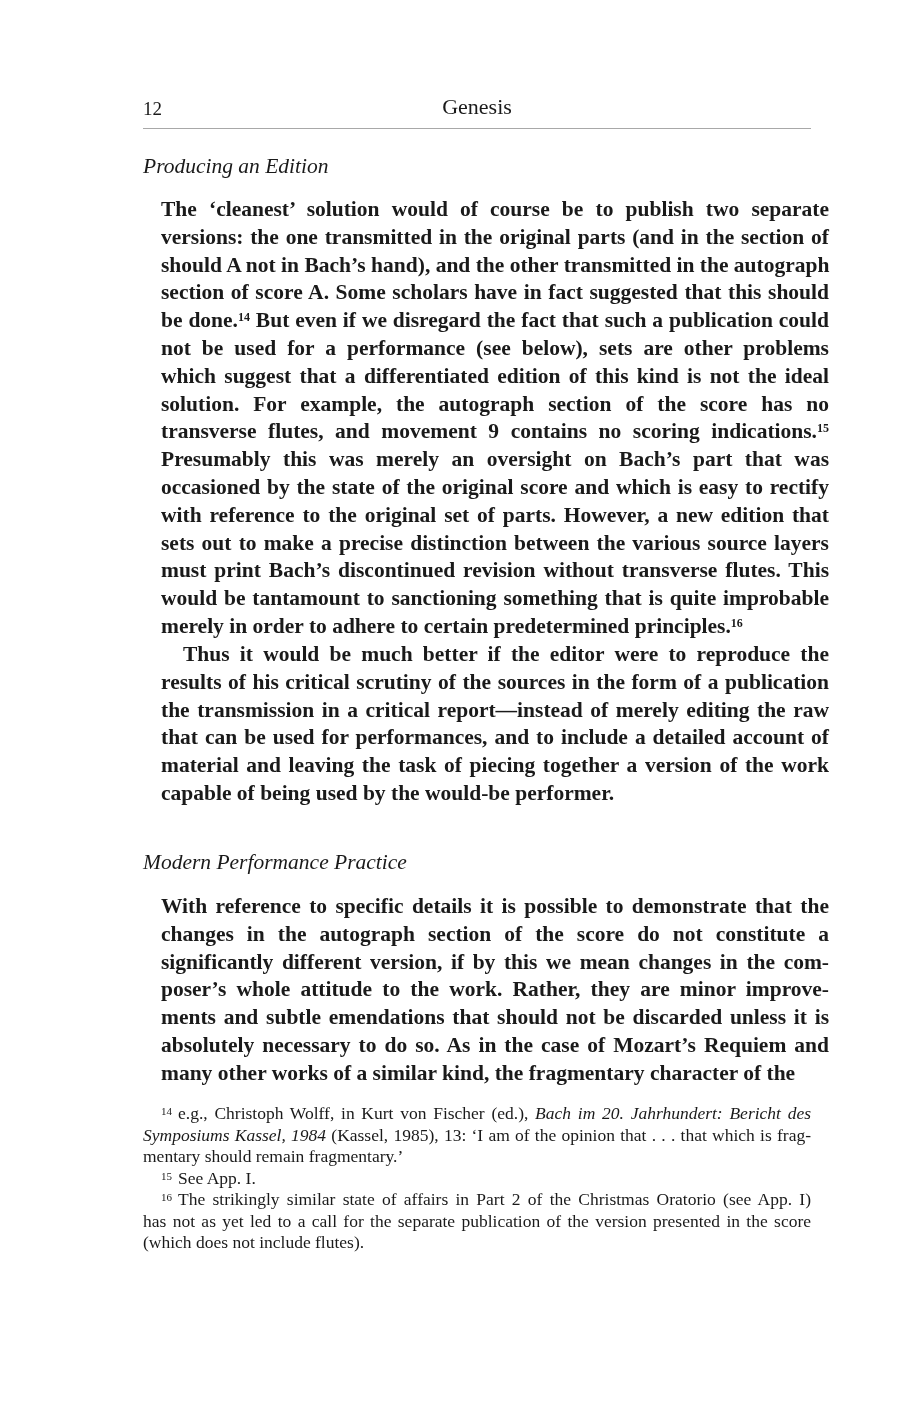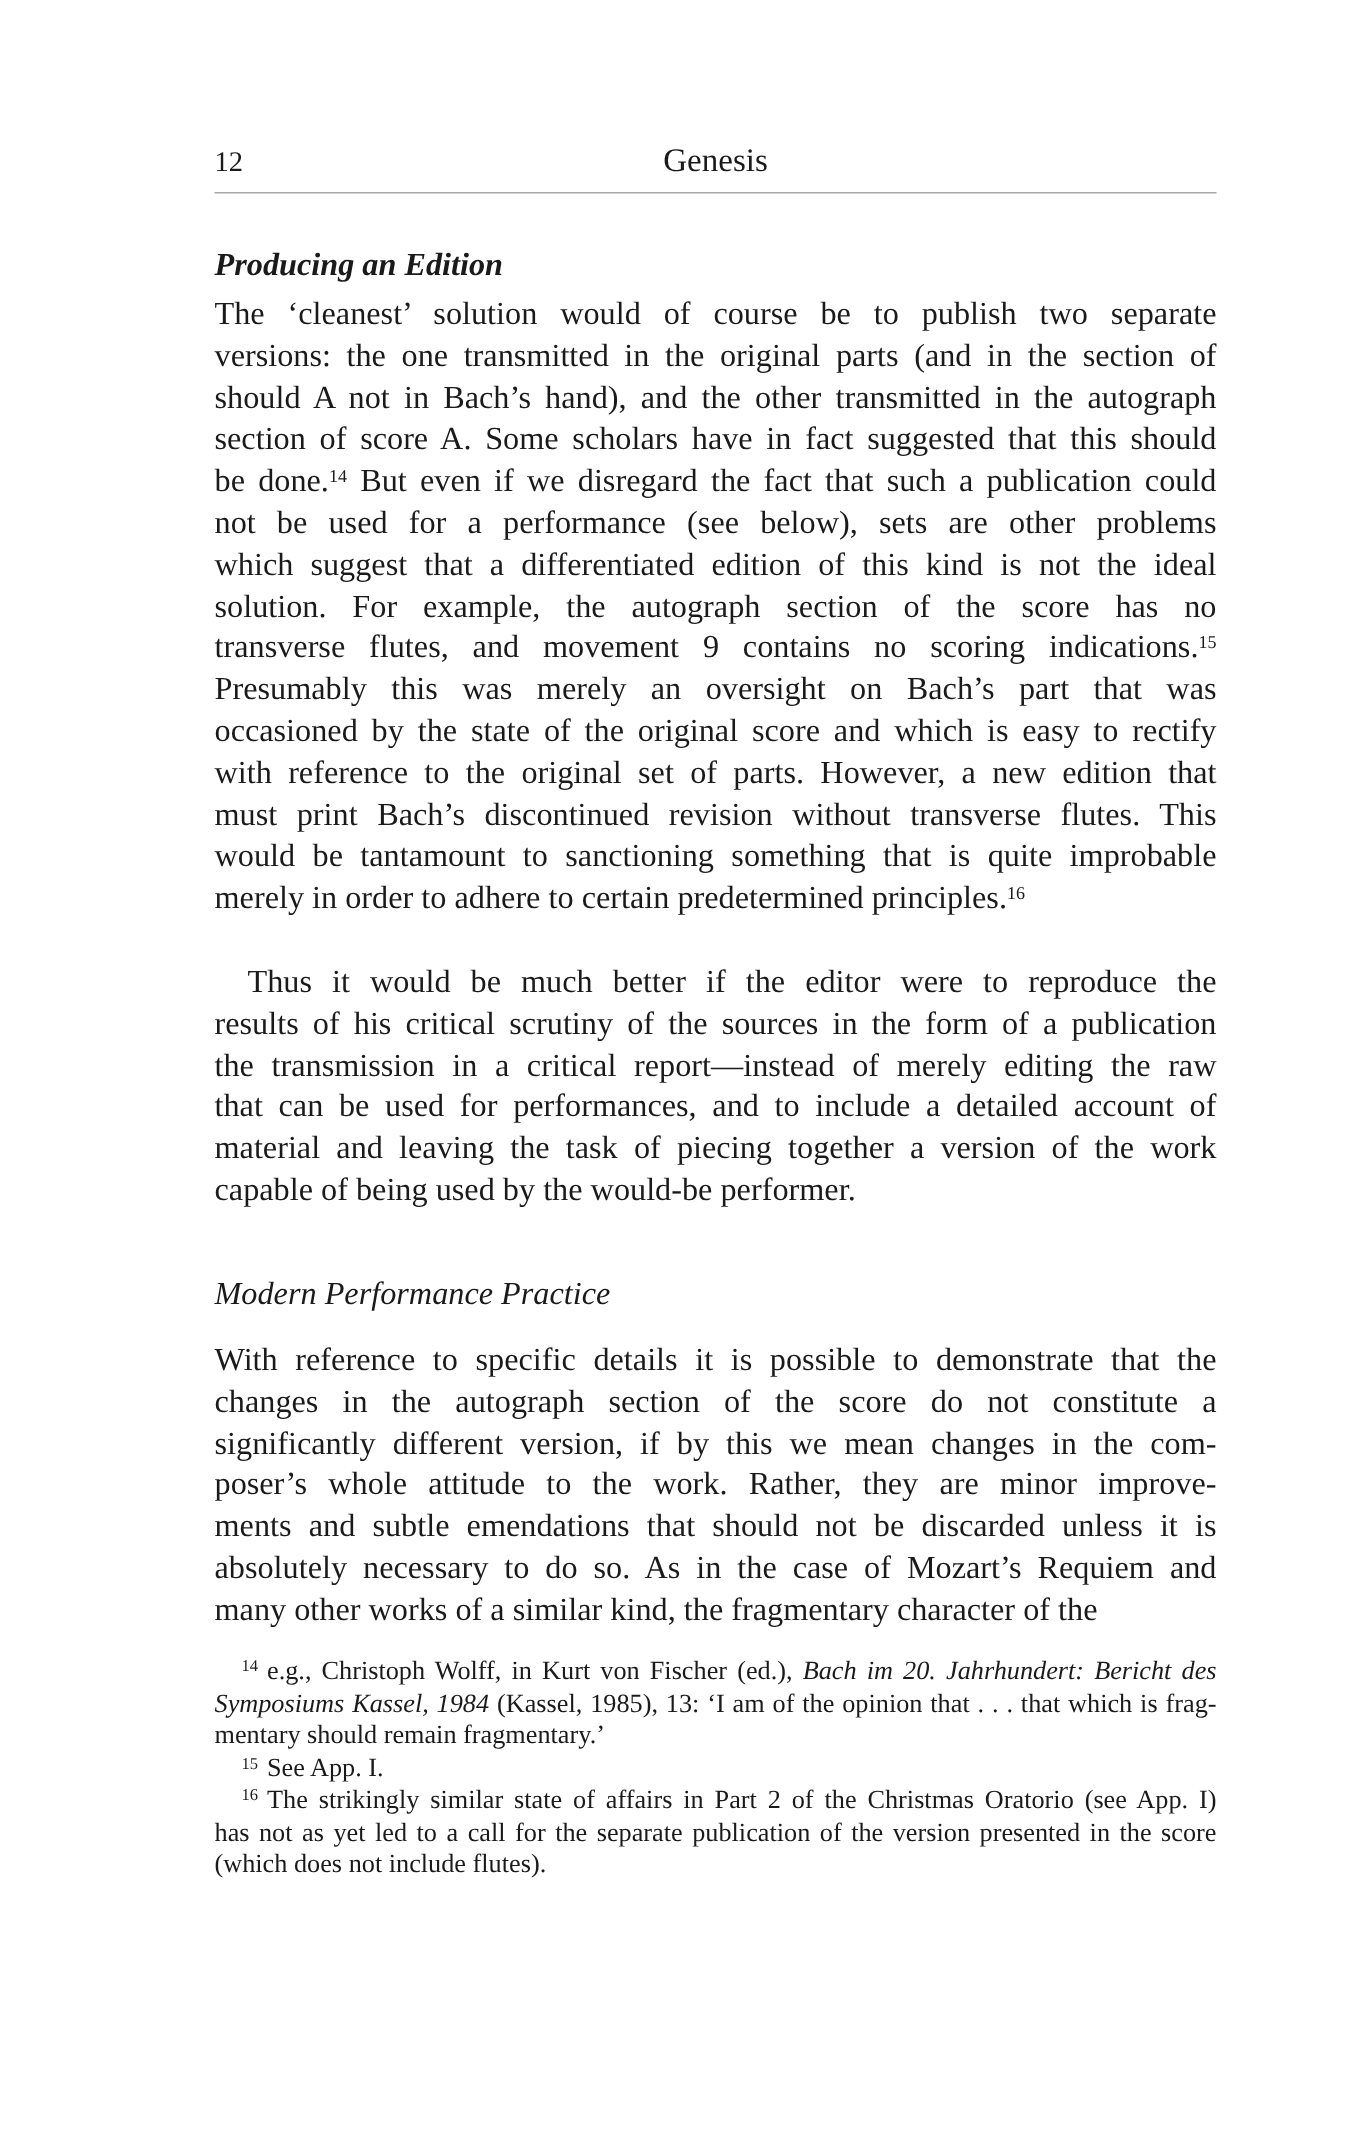--- a/index.html
+++ b/index.html
@@ -3,54 +3,55 @@
 <meta charset="utf-8">
 <style>
   html, body { margin: 0; padding: 0; background: #ffffff; }
   body { width: 900px; height: 1421px; position: relative; overflow: hidden;
          font-family: "Liberation Serif", "DejaVu Serif", serif; color: #1a1a1a; }
   .header { position: absolute; left: 143px; top: 94px; width: 668px; height: 34px;
             border-bottom: 1.5px solid #a8a8a8; text-decoration: underline; }
   .page-num { position: absolute; left: 0; top: 4px; font-size: 19px; }
   .running-head { position: absolute; left: 0; width: 100%; top: 0; text-align: center; font-size: 22px; }
   .section-title { position: absolute; left: 143px; font-style: italic; font-size: 21.5px; }
-  .body-text { position: absolute; left: 143px; width: 668px; font-size: 21.5px; line-height: 27.8px; }
+  .body-text { position: absolute; left: 161px; width: 668px; font-size: 21.5px; line-height: 27.8px; font-weight: bold; }
   .line { display: block; text-align: justify; text-align-last: justify; white-space: nowrap; height: 27.8px; }
   .line.last { text-align-last: left; }
   .line.indent { padding-left: 22px; }
   sup { font-size: 12px; vertical-align: top; position: relative; top: -3px; }
   .footnotes { position: absolute; left: 143px; width: 668px; top: 1103px; font-size: 17.5px; line-height: 21.5px; }
   .fline { display: block; text-align: justify; text-align-last: justify; white-space: nowrap; height: 21.5px; }
   .fline.last { text-align-last: left; }
   .fline.indent { padding-left: 18px; }
   .fnum { font-size: 11px; vertical-align: top; position: relative; top: -2px; margin-right: 6px; }
   i { }
 </style>
 </head>
 <body>
 
 <div class="header">
   <span class="page-num">12</span>
   <span class="running-head">Genesis</span>
 </div>
 
-<div class="section-title" style="top:164px;font-weight:bold;">Producing an Edition</div>
+<div class="section-title" style="top:154px;">Producing an Edition</div>
 <div class="body-text" id="sec0p0" style="top:196px;">
     <span class="line">The ‘cleanest’ solution would of course be to publish two separate</span>
     <span class="line">versions: the one transmitted in the original parts (and in the section of</span>
     <span class="line">should A not in Bach’s hand), and the other transmitted in the autograph</span>
     <span class="line">section of score A. Some scholars have in fact suggested that this should</span>
     <span class="line">be done.<sup>14</sup> But even if we disregard the fact that such a publication could</span>
     <span class="line">not be used for a performance (see below), sets are other problems</span>
     <span class="line">which suggest that a differentiated edition of this kind is not the ideal</span>
     <span class="line">solution. For example, the autograph section of the score has no</span>
     <span class="line">transverse flutes, and movement 9 contains no scoring indications.<sup>15</sup></span>
     <span class="line">Presumably this was merely an oversight on Bach’s part that was</span>
     <span class="line">occasioned by the state of the original score and which is easy to rectify</span>
     <span class="line">with reference to the original set of parts. However, a new edition that</span>
+    <span class="line">sets out to make a precise distinction between the various source layers</span>
     <span class="line">must print Bach’s discontinued revision without transverse flutes. This</span>
     <span class="line">would be tantamount to sanctioning something that is quite improbable</span>
     <span class="line last">merely in order to adhere to certain predetermined principles.<sup>16</sup></span>
   </div>
 <div class="body-text" id="sec0p1" style="top:641px;">
     <span class="line indent">Thus it would be much better if the editor were to reproduce the</span>
     <span class="line">results of his critical scrutiny of the sources in the form of a publication</span>
     <span class="line">the transmission in a critical report—instead of merely editing the raw</span>
     <span class="line">that can be used for performances, and to include a detailed account of</span>
     <span class="line">material and leaving the task of piecing together a version of the work</span>

